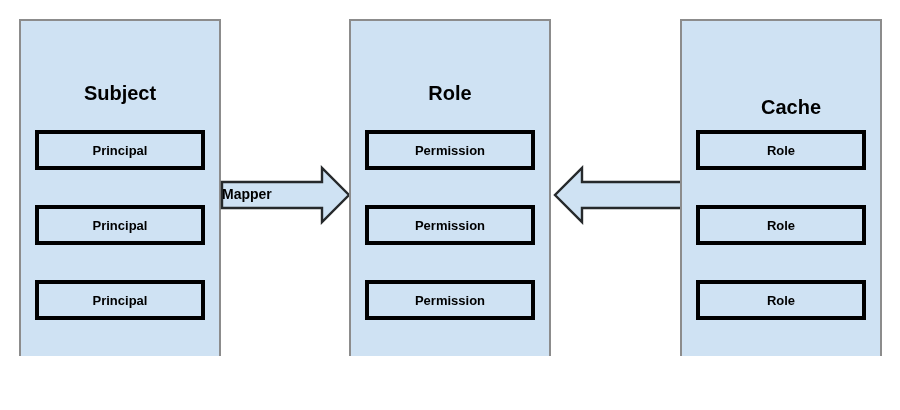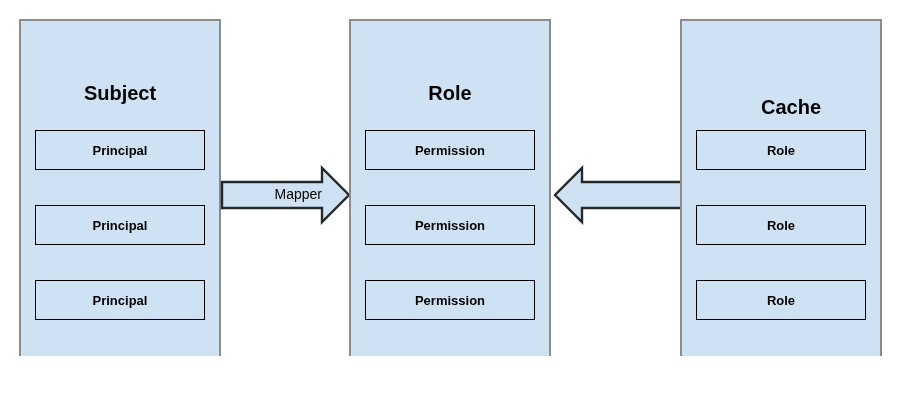--- a/index.html
+++ b/index.html
@@ -30,39 +30,39 @@
     text-align: center;
     font-size: 20px;
     font-weight: bold;
     color: #000000;
     line-height: 24px;
     letter-spacing: 0px;
   }
   .item-box {
     position: absolute;
     background: #cfe2f3;
-    border: 1px solid #000000;
+    border: 4px solid #000000;
     box-sizing: border-box;
     display: flex;
     align-items: center;
     justify-content: center;
     font-size: 13px;
     font-weight: bold;
     color: #000000;
   }
   .arrow-svg {
     position: absolute;
     overflow: visible;
   }
   .arrow-label {
     position: absolute;
     font-size: 14px;
-    font-weight: normal;
+    font-weight: bold;
     color: #000000;
-    text-align: right;
+    text-align: left;
     white-space: nowrap;
   }
 </style>
 </head>
 <body>
 
 <div id="canvas">
 
   <div class="container-box" style="left:19px; top:19px; width:202px; height:372px;">
     <div class="container-title" style="top:60px;">Subject</div>

